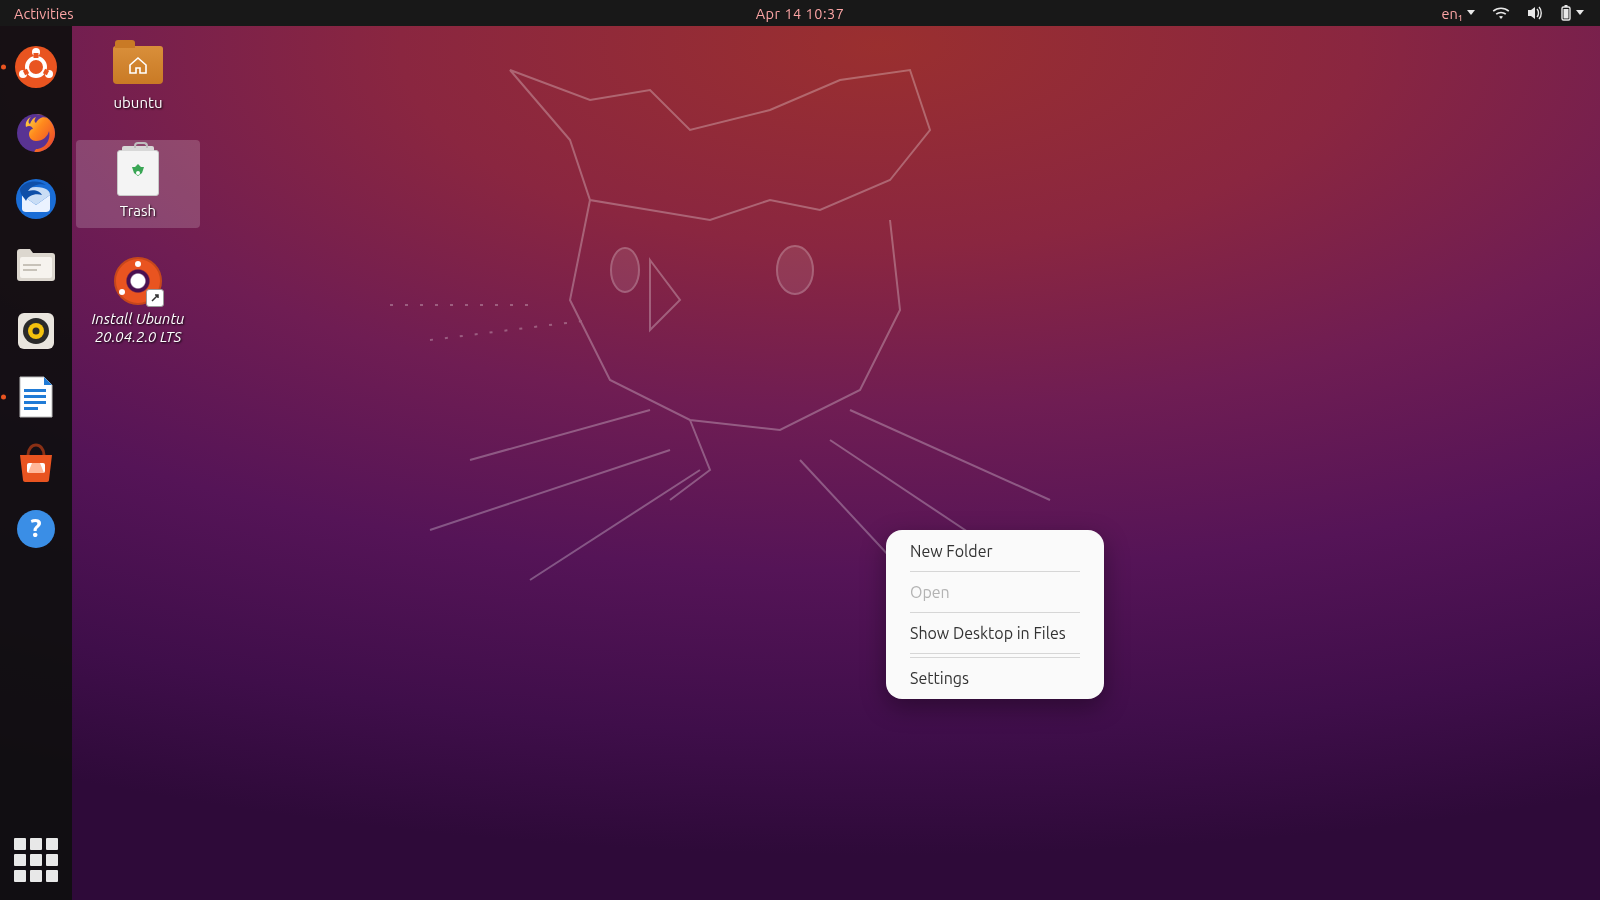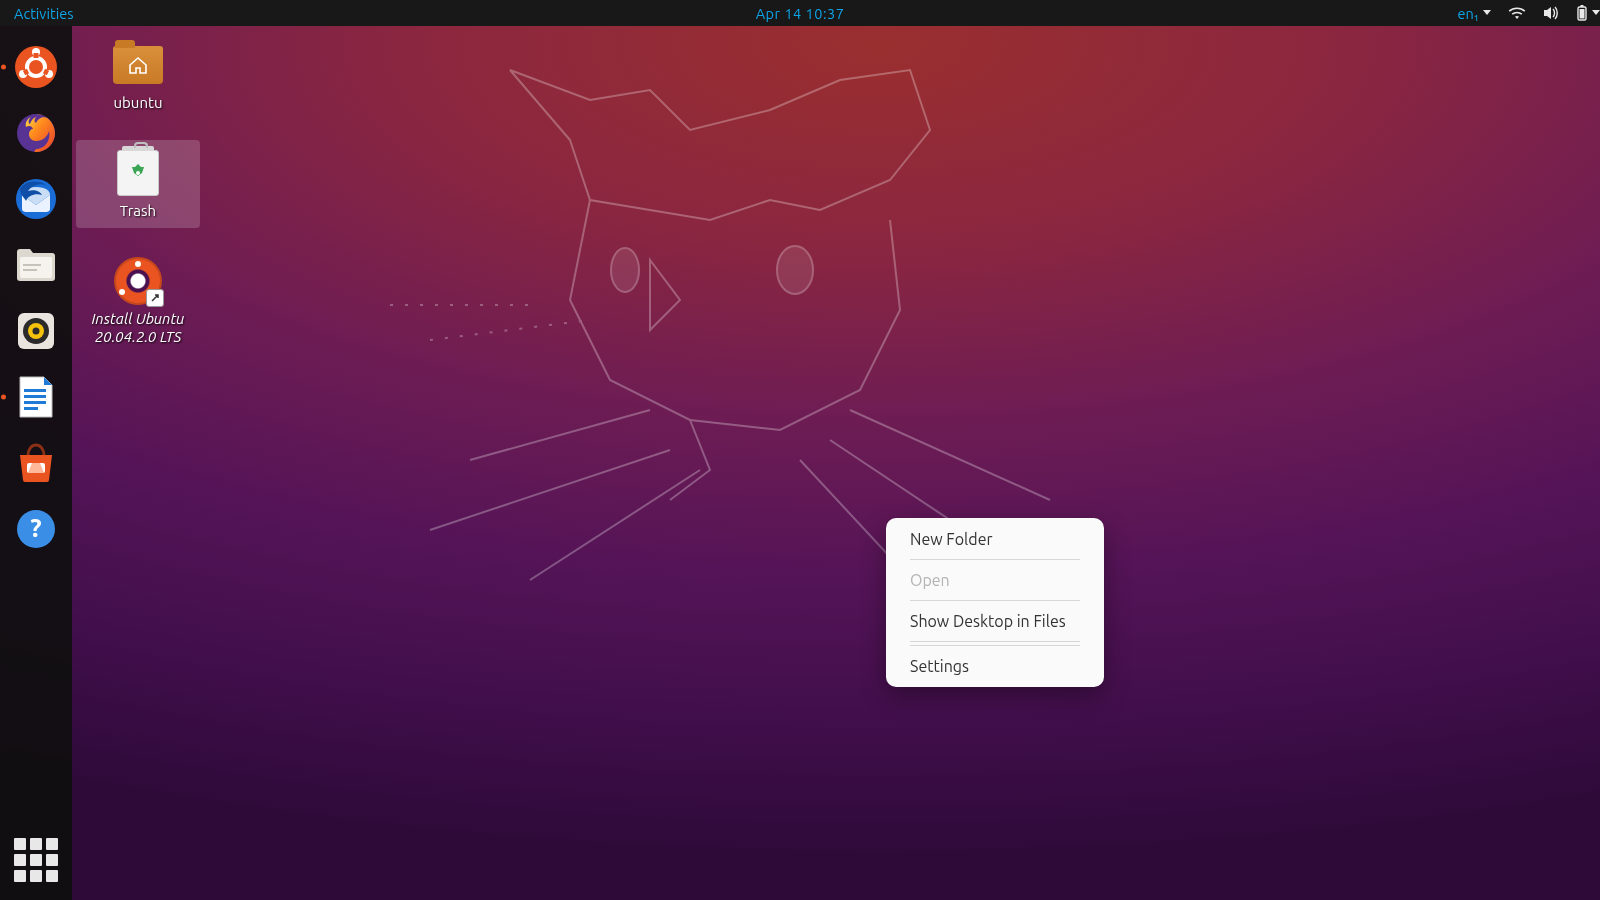--- a/index.html
+++ b/index.html
@@ -8,25 +8,25 @@
       background: radial-gradient(ellipse 120% 90% at 55% 5%, #9a2f2f 0%, #8a2640 25%, #6f1d53 45%, #551457 65%, #3f0e4a 85%, #2e0a39 100%);
       background-color: #4a1155;
       position: relative;
       color: #efefef;
     }
 
     
     .topbar {
       position: absolute; top: 0; left: 0; right: 0; height: 26px;
       background: #181818; display: flex; align-items: center;
-      font-size: 14.5px; color: #0ea5e9; z-index: 50;
+      font-size: 14.5px; color: #fca5a5; z-index: 50;
     }
     .topbar .activities { padding: 0 14px; cursor: pointer; }
     .topbar .clock { position: absolute; left: 50%; transform: translateX(-50%); font-weight: 400; letter-spacing: .5px; }
-    .topbar .tray { margin-left: auto; display: flex; align-items: center; gap: 17px; }
+    .topbar .tray { margin-left: auto; display: flex; align-items: center; gap: 17px; padding-right: 16px; }
     .topbar .tray-group { display: flex; align-items: center; gap: 4px; }
     .tray svg { display: block; }
 
     
     .dock {
       position: absolute; top: 26px; left: 0; bottom: 0; width: 72px;
       background: rgba(15,15,15,0.92);
       display: flex; flex-direction: column; align-items: center;
       padding-top: 8px; z-index: 40;
     }
@@ -84,23 +84,23 @@
     
     .cd-wrap{position:relative;width:48px;height:48px;}
     .cd{width:48px;height:48px;border-radius:50%;background:radial-gradient(circle,#fff 0 20%,#4a1050 24% 32%,#e95420 36% 100%);position:relative;}
     .cd::after{content:"";position:absolute;inset:0;border-radius:50%;box-shadow:inset 0 0 0 2px rgba(0,0,0,.15);}
     .cd-dot{position:absolute;width:6px;height:6px;border-radius:50%;background:#fff;}
     .cd-arrow{position:absolute;right:-2px;bottom:-2px;width:18px;height:18px;background:#fff;border:1px solid #999;border-radius:3px;display:flex;align-items:center;justify-content:center;}
 
     
     .ctx {
       position: absolute; width: 218px;
-      background: #fafafa; color: #333; border-radius: 10px;
+      background: #fafafa; color: #333; border-radius: 16px;
       box-shadow: 0 8px 24px rgba(0,0,0,0.35);
-      padding: 4px 0; font-size: 16px; z-index: 60;
+      padding: 4px 0; font-size: 16px; z-index: 60; margin-top: 12px;
     }
     .ctx-item { padding: 8px 24px; cursor: pointer; white-space: nowrap; }
     .ctx-item.disabled { color: #b3b3b3; cursor: default; }
     .ctx-item.hovered { background: #e6e6e6; }
     .ctx-sep { height: 1px; background: #d6d6d6; margin: 3px 24px; }
 
     
     .fossa {
       position:absolute; left:390px; top:60px; width:760px; height:560px;
       opacity:.28; pointer-events:none;

